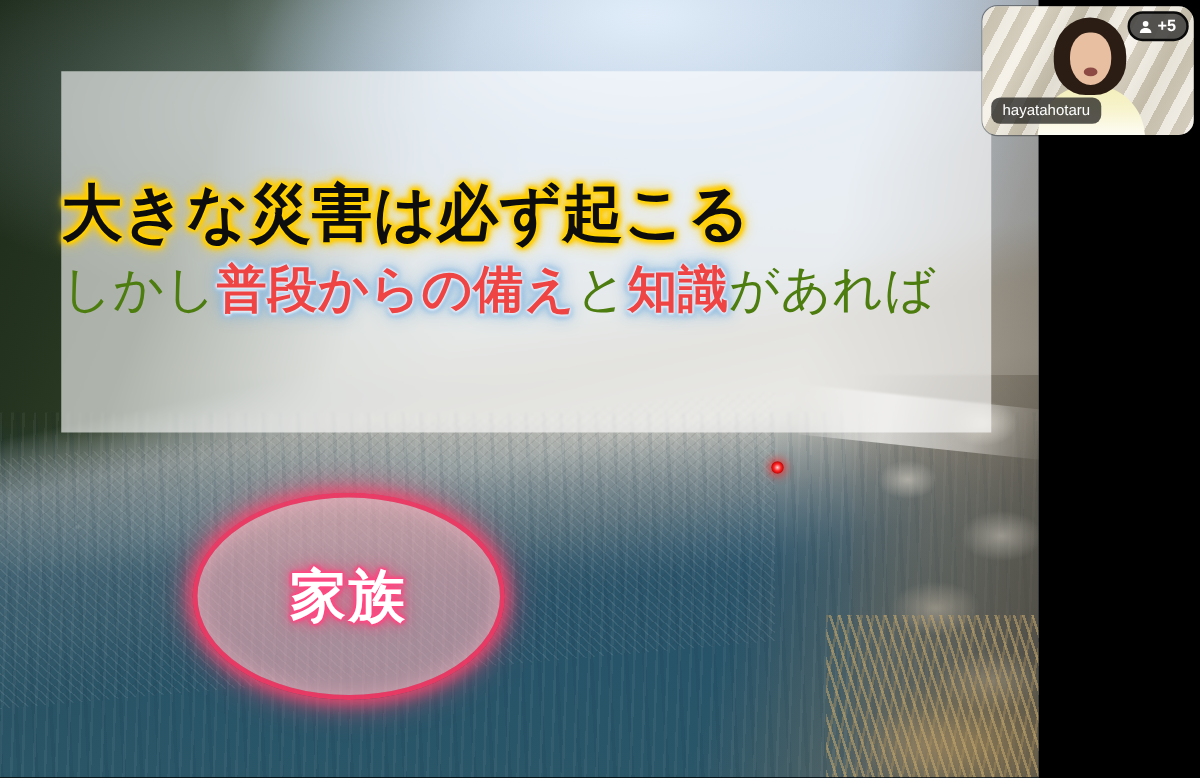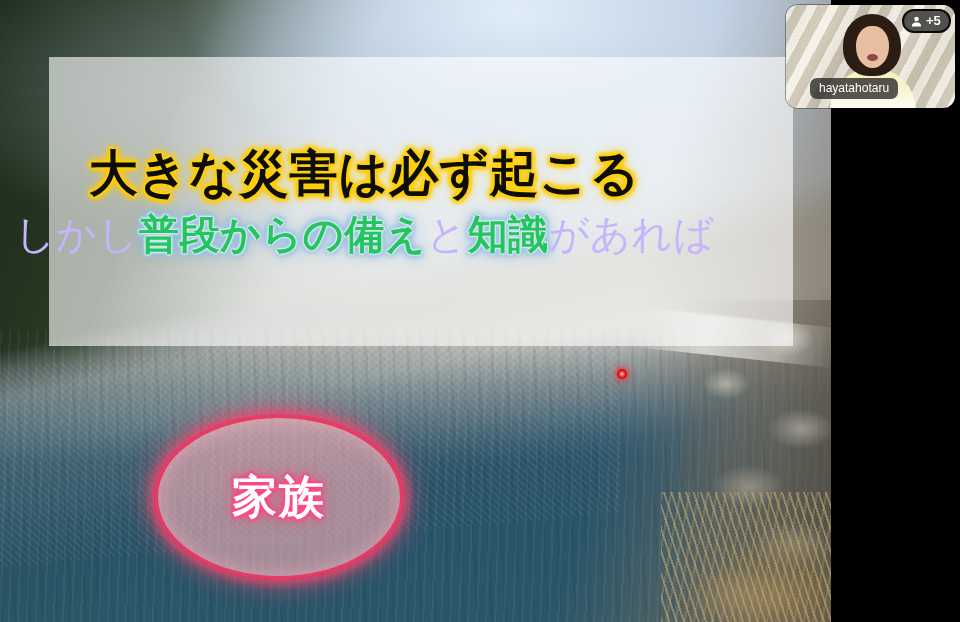--- a/index.html
+++ b/index.html
@@ -168,21 +168,21 @@
 
   #caption-lines {
     position: absolute;
     left: 49px;
     top: 57px;
     width: 631px;
     height: 289px;
     display: flex;
     flex-direction: column;
     justify-content: center;
-    align-items: center;
+    align-items: flex-start;
     gap: 16px;
   }
 
   .cap-line {
     white-space: nowrap;
     line-height: 1.0;
     font-weight: bold;
   }
 
   
@@ -209,50 +209,51 @@
   }
 
   
   .mixed-line {
     font-size: 40px;
     color: #111111;
     font-weight: normal;
     letter-spacing: 0.5px;
   }
   .mixed-line .plain {
-    color: #c4b5fd;
+    color: #4d7c0f;
     font-weight: normal;
   }
   .mixed-line .blue-glow {
     font-weight: bold;
-    color: #22c55e;
+    color: #ef4444;
     text-shadow:
       0 0 1px #eaf3fb,
       1px 0 2px #dfeaf6, -1px 0 2px #dfeaf6,
       0 1px 2px #dfeaf6, 0 -1px 2px #dfeaf6,
       2px 2px 4px #9dc2e2, -2px 2px 4px #9dc2e2,
       2px -2px 4px #9dc2e2, -2px -2px 4px #9dc2e2,
       0 0 10px #7fb3dd, 0 0 16px rgba(110,165,210,0.9);
+    font-family: Liberation Mono, monospace;
   }
 
   
   .pink-ellipse {
     position: absolute;
     border-radius: 50%;
     background: rgba(244,176,184,0.62);
     border: 4px solid rgba(236,52,95,0.92);
     box-shadow:
       0 0 10px 3px rgba(240,70,110,0.85),
       0 0 22px 8px rgba(240,80,120,0.55),
       inset 0 0 18px rgba(255,180,196,0.55);
     display: flex;
     align-items: center;
     justify-content: center;
   }
-  #ellipse-family { left: 154px; top: 414px; width: 242px; height: 158px; }
+  #ellipse-family { left: 154px; top: 394px; width: 242px; height: 158px; }
   #ellipse-region { left: 430px; top: 409px; width: 246px; height: 158px; }
 
   .ellipse-label {
     font-size: 45px;
     font-weight: bold;
     color: #ffffff;
     letter-spacing: 2px;
     text-shadow:
       0 0 2px #ff3d7a,
       1px 1px 3px #ff4d86, -1px 1px 3px #ff4d86,
@@ -327,21 +328,21 @@
   #speaker-body {
     position: absolute;
     left: 44px; bottom: -6px;
     width: 86px; height: 46px;
     border-radius: 42px 42px 0 0;
     background: linear-gradient(to bottom, #f4efb9 0%, #f7f3cb 40%, #ffffff 100%);
   }
 
   #video-name-pill {
     position: absolute;
-    left: 24px;
+    left: 7px;
     bottom: 9px;
     max-width: 136px;
     padding: 3px 9px 4px;
     border-radius: 7px;
     background: rgba(40,38,36,0.78);
     color: #ffffff;
     font-size: 12px;
     line-height: 14px;
     white-space: nowrap;
     overflow: hidden;

